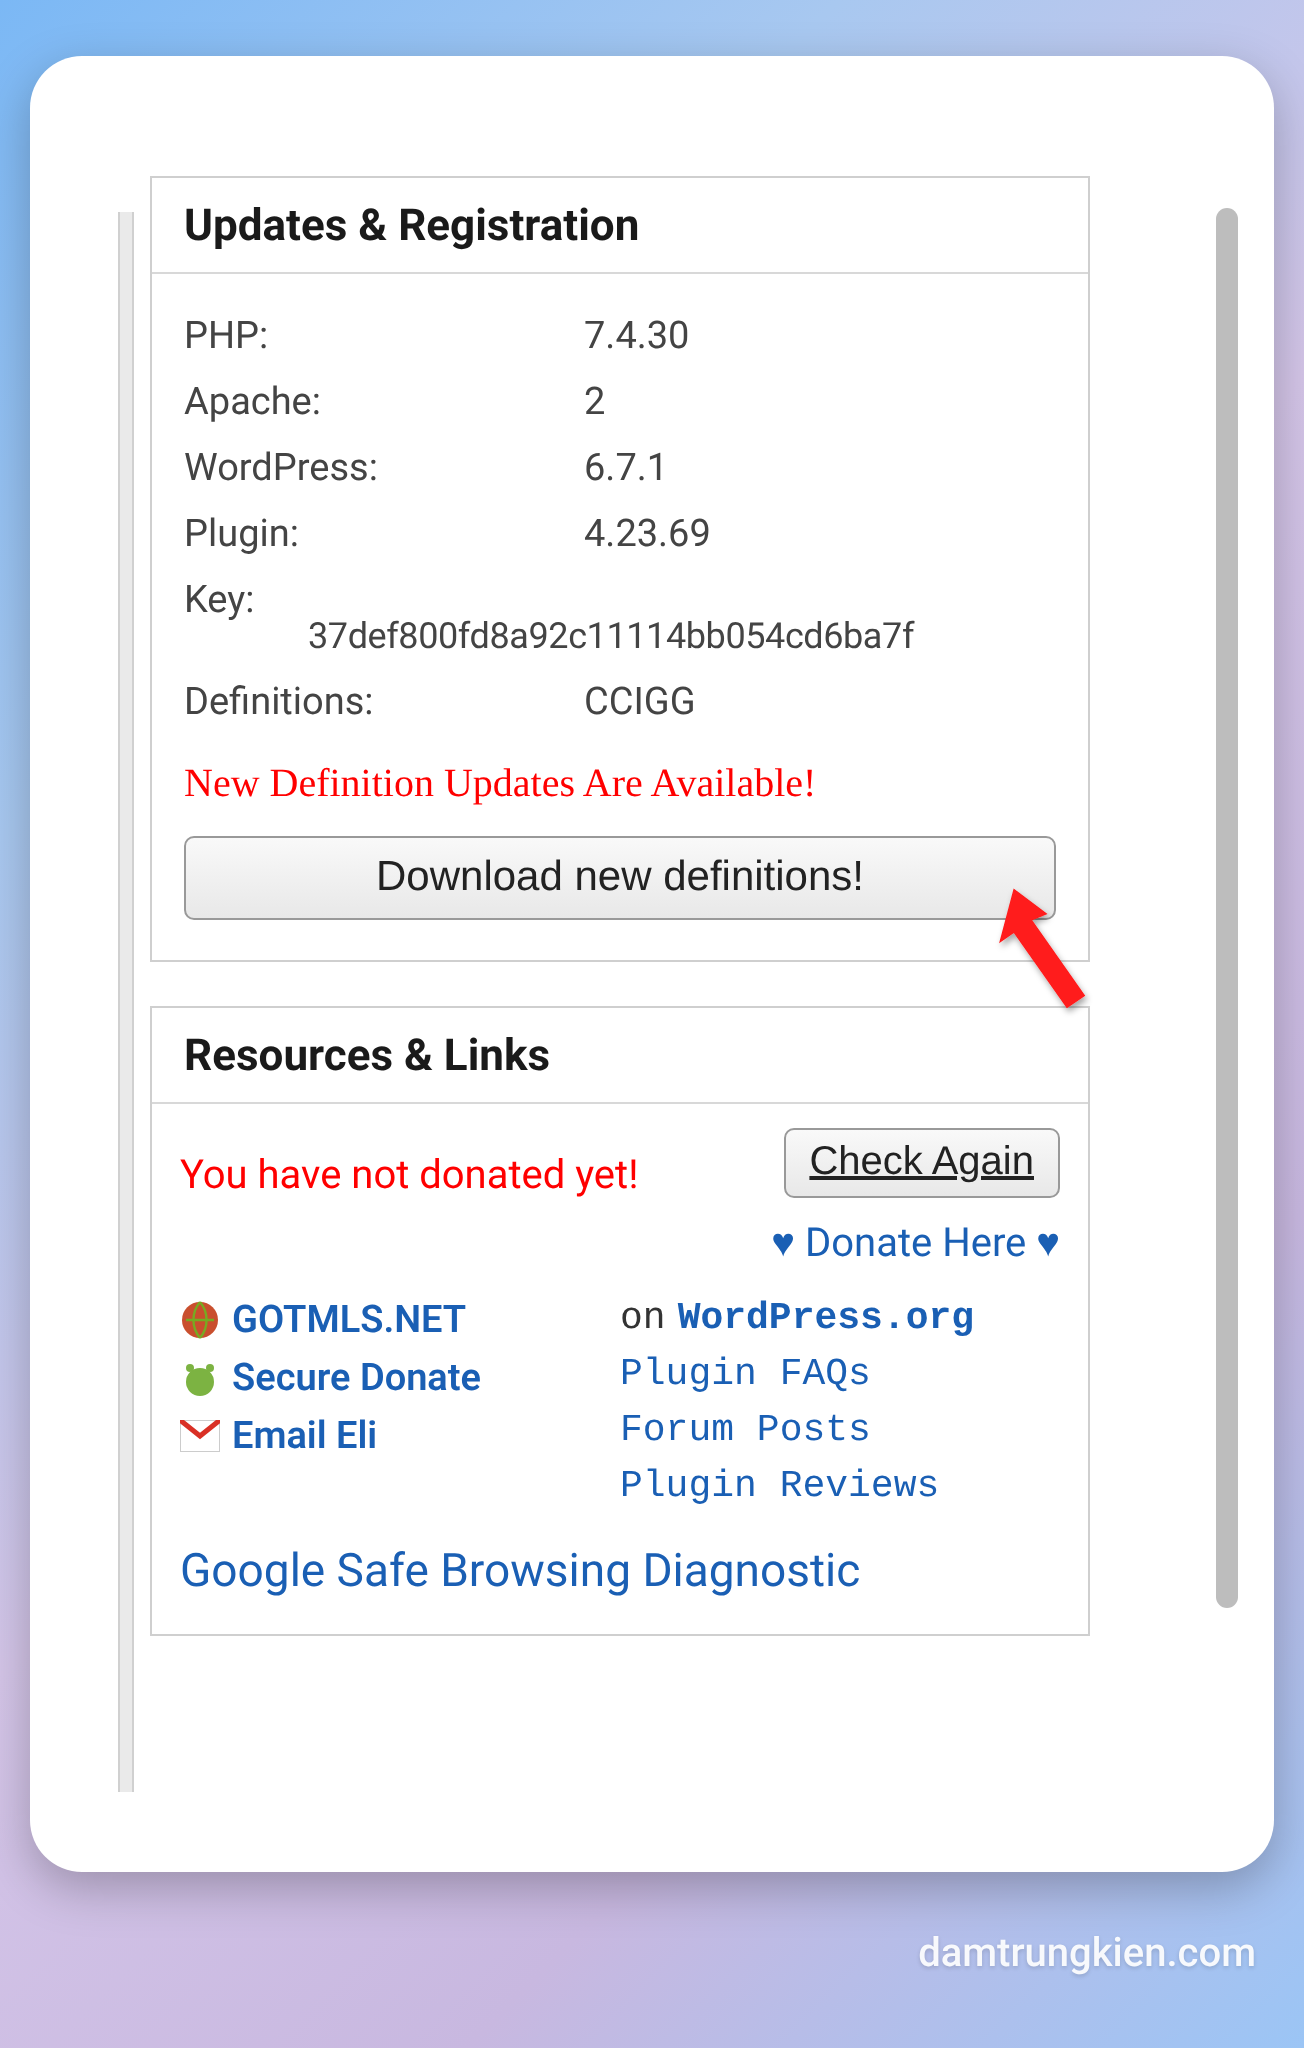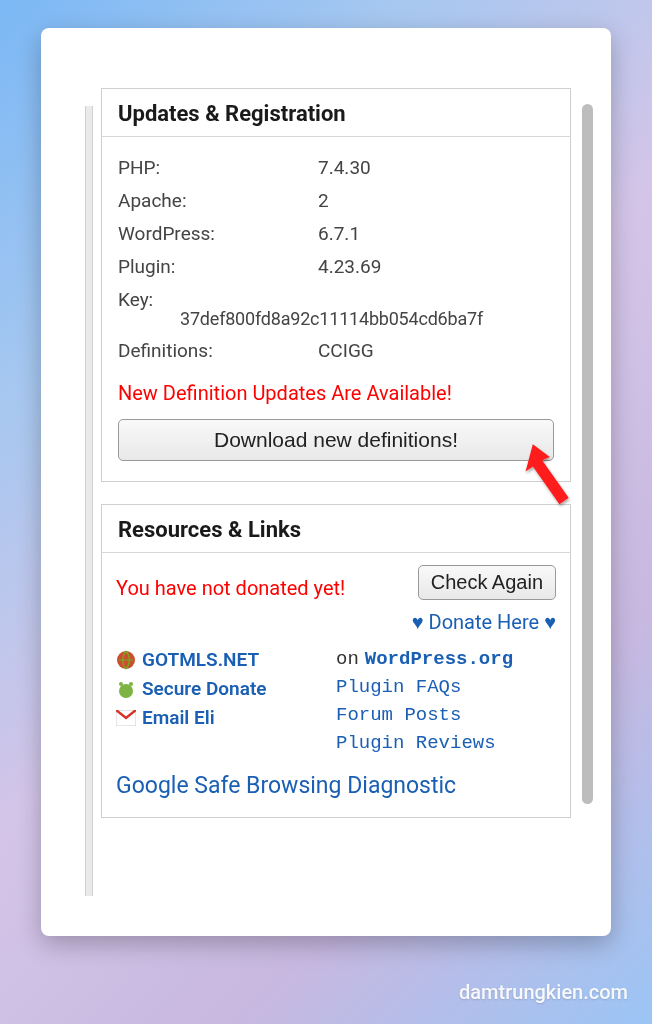--- a/index.html
+++ b/index.html
@@ -8,24 +8,24 @@
       width: 652px;
       height: 1024px;
       background: linear-gradient(135deg, #7bb8f5 0%, #a8c8f0 25%, #d4c5e8 50%, #c8b8e0 75%, #9bc5f5 100%);
       display: flex;
       align-items: flex-start;
       justify-content: center;
       padding-top: 28px;
       position: relative;
     }
     .frame {
-      width: 570px;
+      width: 622px;
       height: 908px;
       background: #fff;
-      border-radius: 8px;
+      border-radius: 26px;
       box-shadow: 0 8px 24px rgba(0,0,0,0.25);
       padding: 18px 18px;
       position: relative;
       overflow: hidden;
     }
     .scroll-area {
       position: relative;
       height: 100%;
       padding-top: 42px;
     }
@@ -88,20 +88,21 @@
     .key-row .info-value-wide {
       font-size: 18px;
       letter-spacing: -0.2px;
       margin-top: 20px;
     }
     .alert-text {
       color: #ff0000;
       font-size: 20px;
       margin-top: 14px;
       margin-bottom: 14px;
+      font-family: Liberation Serif, serif;
     }
     .download-btn {
       width: 100%;
       padding: 8px 10px;
       font-size: 21px;
       background: linear-gradient(#f9f9f9, #e8e8e8);
       border: 1px solid #999;
       border-radius: 5px;
       cursor: pointer;
       color: #222;
@@ -120,20 +121,21 @@
     }
     .donate-warn { color: #ff0000; font-size: 20px; }
     .check-btn {
       padding: 5px 12px;
       font-size: 20px;
       background: linear-gradient(#f9f9f9, #e8e8e8);
       border: 1px solid #999;
       border-radius: 5px;
       cursor: pointer;
       color: #222;
+      text-decoration: underline;
     }
     .donate-here {
       text-align: right;
       margin-top: 10px;
       font-size: 20px;
     }
     .donate-here a { color: #1a5fb4; text-decoration: none; }
     .heart { color: #1a5fb4; font-size: 20px; }
     .links-cols {
       display: flex;
@@ -154,21 +156,21 @@
     .link-col.right .link-item.first a { font-weight: 700; }
     .gsb { margin-top: 12px; font-size: 23px; }
     .gsb a { font-weight: 400; }
     .icon-circle {
       width: 20px; height: 20px; display:inline-flex; align-items:center; justify-content:center;
       font-size: 16px;
     }
     .watermark {
       position: absolute;
       right: 24px;
-      bottom: 20px;
+      bottom: 36px;
       color: rgba(255,255,255,0.92);
       font-size: 20px;
       font-weight: 500;
       text-shadow: 0 1px 2px rgba(0,0,0,0.15);
     }
   </style>
 </head>
 <body>
 
 <div class="frame">

